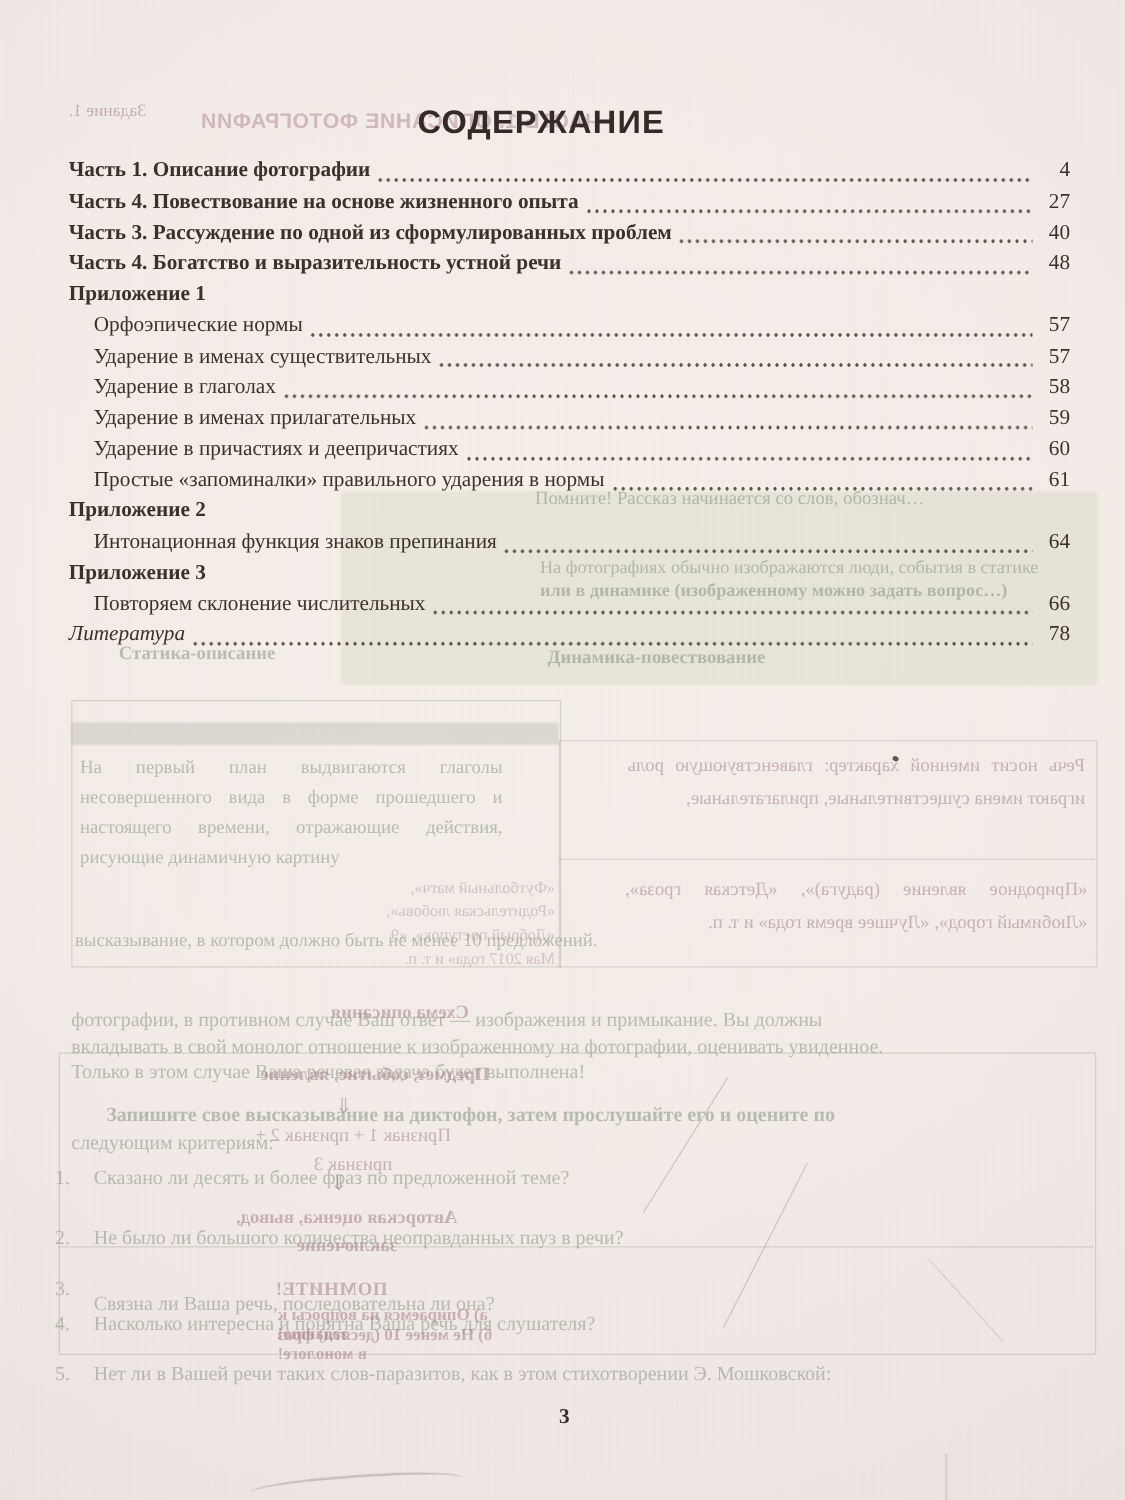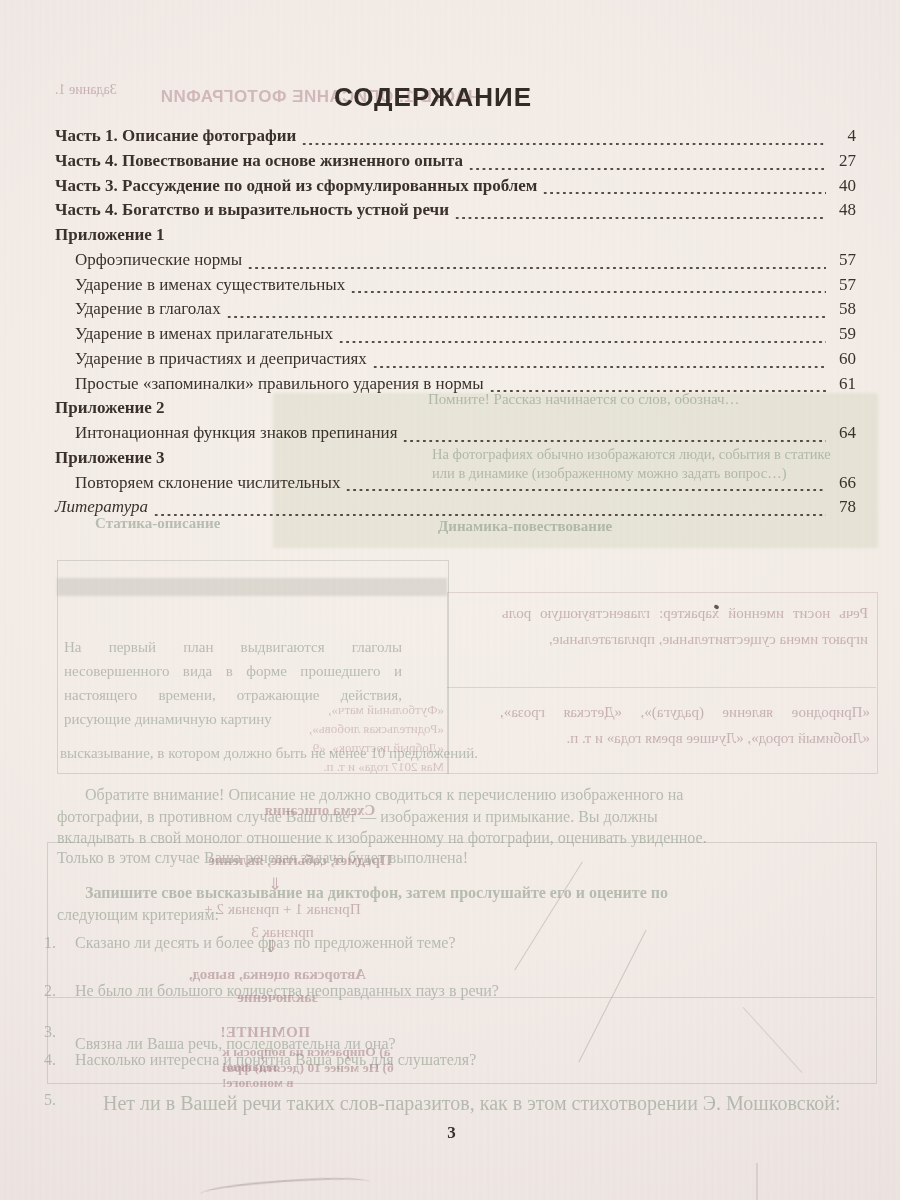--- a/index.html
+++ b/index.html
@@ -58,38 +58,37 @@
 
 <div class="scan">
   <div class="streaks"></div>
 
   <div class="gm" style="left:55px;top:79px;font-size:14px;">Задание 1.</div>
   <div class="gm gm-sans ctr" style="left:140px;top:84px;width:360px;font-size:17px;letter-spacing:.5px;color:rgba(172,128,137,.48);">ЧАСТЬ 1. ОПИСАНИЕ ФОТОГРАФИИ</div>
 
   <div class="go-fill" style="left:273px;top:393px;width:605px;height:155px;"></div>
   <div class="go" style="left:428px;top:388px;width:448px;font-size:15px;">Помните! Рассказ начинается со слов, обознач…</div>
   <div class="go" style="left:432px;top:444px;width:444px;font-size:14.5px;">На фотографиях обычно изображаются люди, события в статике</div>
-  <div class="go" style="left:432px;top:463px;width:444px;font-size:14.5px;">или в динамике (изображенному можно задать вопрос…)</div>
+  <div class="go" style="left:432px;top:463px;width:444px;font-size:14.5px;font-weight:bold;">или в динамике (изображенному можно задать вопрос…)</div>
 
   <div class="go gm-b" style="left:95px;top:512px;font-size:15px;font-weight:700;">Статика-описание</div>
   <div class="go gm-b" style="left:438px;top:515px;font-size:15px;font-weight:700;">Динамика-повествование</div>
 
   <div class="go-band" style="left:57px;top:578px;width:390px;height:18px;"></div>
   <div class="go-box" style="left:57px;top:560px;width:390px;height:212px;"></div>
-  <div class="go just" style="left:64px;top:602px;width:338px;font-size:15px;line-height:24px;margin-top:33px;">На первый план выдвигаются глаголы несовершенного вида в форме прошедшего и настоящего времени, отражающие действия, рисующие динамичную картину</div>
+  <div class="go just" style="left:64px;top:602px;width:338px;font-size:15px;line-height:24px;">На первый план выдвигаются глаголы несовершенного вида в форме прошедшего и настоящего времени, отражающие действия, рисующие динамичную картину</div>
 
   <div class="gm-box" style="left:447px;top:592px;width:429px;height:180px;"></div>
   <div class="gm-box" style="left:447px;top:687px;width:429px;height:0;border-width:1px 0 0 0;"></div>
   <div class="gm just" style="left:502px;top:600px;width:366px;font-size:15px;line-height:26px;">Речь носит именной характер: главенствующую роль играют имена существительные, прилагательные,</div>
   <div class="gm just" style="left:500px;top:699px;width:370px;font-size:15px;line-height:26px;">«Природное явление (радуга)», «Детская гроза», «Любимый город», «Лучшее время года» и т. п.</div>
   <div class="gm" style="left:302px;top:700px;width:142px;font-size:13px;line-height:19px;color:rgba(162,122,130,.38);">«Футбольный матч», «Родительская любовь», «Добрый поступок», «9 Мая 2017 года» и т. п.</div>
 
   <div class="go" style="left:60px;top:742px;width:430px;font-size:15px;">высказывание, в котором должно быть не менее 10 предложений.</div>
 
-  <div class="go just" style="left:57px;top:783px;width:820px;font-size:16px;padding-left:28px;width:792px;">Обратите внимание! Описание не должно сводиться к перечислению изображенного на</div>
   <div class="go just" style="left:57px;top:805px;width:820px;font-size:16px;">фотографии, в противном случае Ваш ответ — изображения и примыкание. Вы должны</div>
   <div class="go just" style="left:57px;top:826px;width:820px;font-size:16px;">вкладывать в свой монолог отношение к изображенному на фотографии, оценивать увиденное.</div>
   <div class="go" style="left:57px;top:846px;width:820px;font-size:16px;">Только в этом случае Ваша речевая задача будет выполнена!</div>
 
   <div class="gm gm-b ctr" style="left:220px;top:799px;width:200px;font-size:15px;">Схема описания</div>
 
   <div class="go-box" style="left:47px;top:842px;width:828px;height:240px;"></div>
   <div class="go-box" style="left:47px;top:997px;width:828px;height:0;border-width:1px 0 0 0;"></div>
 
   <div class="gm gm-b ctr" style="left:200px;top:849px;width:200px;font-size:15px;">Предмет, событие, явление</div>
@@ -103,21 +102,21 @@
 
   <div class="go" style="left:44px;top:931px;font-size:16px;">1.</div>
   <div class="go" style="left:75px;top:931px;width:780px;font-size:16px;">Сказано ли десять и более фраз по предложенной теме?</div>
   <div class="go" style="left:44px;top:979px;font-size:16px;">2.</div>
   <div class="go" style="left:75px;top:979px;width:780px;font-size:16px;">Не было ли большого количества неоправданных пауз в речи?</div>
   <div class="go" style="left:44px;top:1020px;font-size:16px;">3.</div>
   <div class="go" style="left:75px;top:1020px;width:780px;font-size:16px;margin-top:12px;">Связна ли Ваша речь, последовательна ли она?</div>
   <div class="go" style="left:44px;top:1048px;font-size:16px;">4.</div>
   <div class="go" style="left:75px;top:1048px;width:780px;font-size:16px;">Насколько интересна и понятна Ваша речь для слушателя?</div>
   <div class="go" style="left:44px;top:1088px;font-size:16px;">5.</div>
-  <div class="go" style="left:75px;top:1088px;width:780px;font-size:20px;margin-left:28px;">Нет ли в Вашей речи таких слов-паразитов, как в этом стихотворении Э. Мошковской:</div>
+  <div class="go" style="left:75px;top:1088px;width:780px;font-size:16px;">Нет ли в Вашей речи таких слов-паразитов, как в этом стихотворении Э. Мошковской:</div>
 
   <div class="gm gm-b ctr" style="left:210px;top:1021px;width:110px;font-size:15px;letter-spacing:.5px;">ПОМНИТЕ!</div>
   <div class="gm gm-b" style="left:222px;top:1044px;width:172px;font-size:13.5px;line-height:15px;">а) Опираемся на вопросы к заданию!</div>
   <div class="gm gm-b" style="left:222px;top:1060px;width:178px;font-size:13.5px;line-height:15px;">б) Не менее 10 (десяти) фраз в монологе!</div>
 
   <div class="fleck" style="left:714px;top:605px;"></div>
   <div class="stroke" style="left:548px;top:852px;width:1px;height:128px;transform:rotate(32deg);"></div>
   <div class="stroke" style="left:612px;top:922px;width:1px;height:148px;transform:rotate(27deg);"></div>
   <div class="stroke" style="left:772px;top:996px;width:1px;height:88px;transform:rotate(-42deg);opacity:.7;"></div>
   <div class="smudge" style="left:200px;top:1180px;width:170px;height:14px;transform:rotate(-4deg);"></div>

